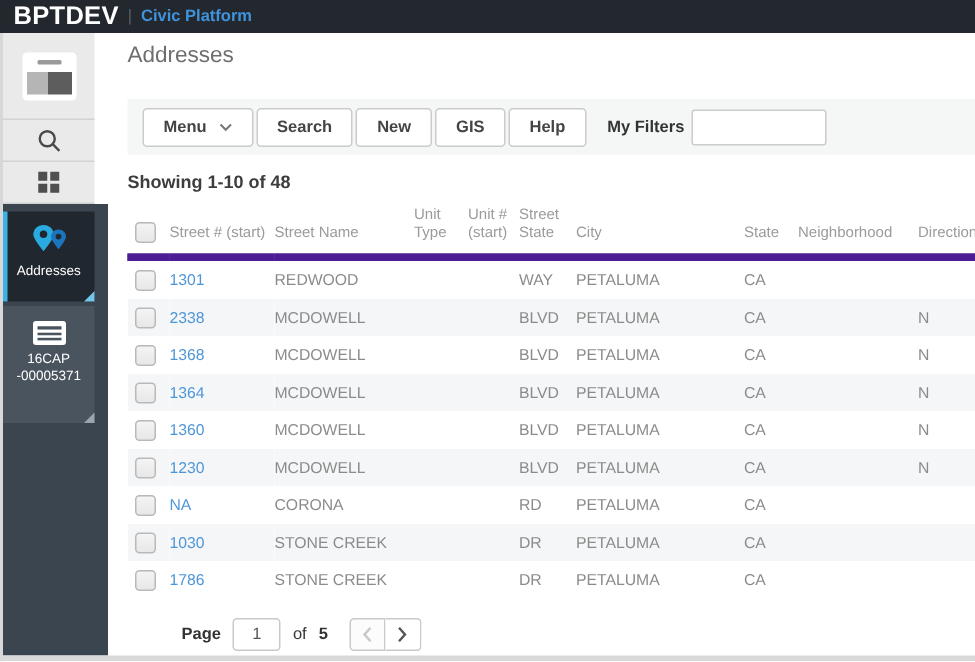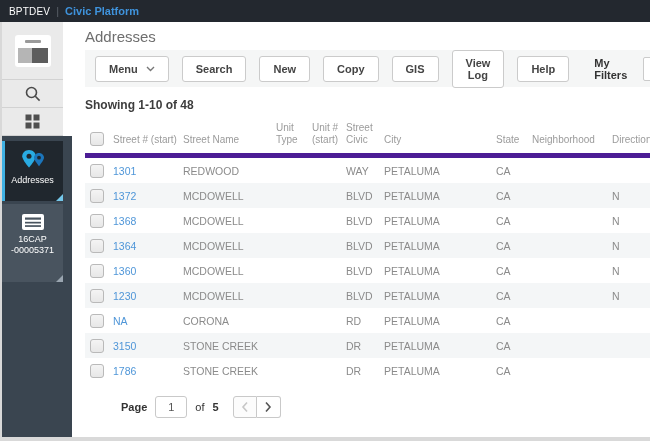--- a/index.html
+++ b/index.html
@@ -2,21 +2,21 @@
 <html><head>
 <meta charset="utf-8">
 <style>
   html,body{margin:0;padding:0;}
   body{font-family:"Liberation Sans","DejaVu Sans",sans-serif;background:#fff;}
   .app{position:relative;width:650px;height:441px;overflow:hidden;background:#fff;}
 
   
   .topbar{position:absolute;left:0;top:0;width:650px;height:22px;background:#23282f;
           display:flex;align-items:center;gap:6px;padding-left:9px;box-sizing:border-box;}
-  .env{font-size:10px;font-weight:normal;color:#ffffff;letter-spacing:.2px;}
+  .env{font-size:17px;font-weight:bold;color:#ffffff;letter-spacing:.2px;}
   .sep{font-size:11px;color:#5a6168;}
   .product{font-size:11px;font-weight:bold;color:#3f93dc;}
 
   
   .left-edge{position:absolute;left:0;top:22px;bottom:0;width:2px;background:#d8d8d8;}
   .side-light{position:absolute;left:2px;top:22px;width:61px;z-index:6;}
   .cell{background:#eaeaea;border-bottom:1px solid #d2d2d2;display:flex;align-items:center;justify-content:center;}
   .cell-logo{height:57px;}
   .cell-icon{height:27px;}
   .logo-box{width:36px;height:32px;background:#fff;border-radius:3px;display:flex;flex-direction:column;align-items:center;padding-top:5px;box-sizing:border-box;}
@@ -33,21 +33,21 @@
   .tab-label{font-size:9px;color:#fff;text-align:center;margin-top:3px;line-height:11px;}
   .corner{position:absolute;right:0;bottom:0;width:0;height:0;border-style:solid;border-width:0 0 7px 7px;}
   .corner-blue{border-color:transparent transparent #74c7ea transparent;}
   .corner-gray{border-color:transparent transparent #9aa5b0 transparent;}
   .pins-icon{margin-top:7px;}
   .record-icon{margin-top:9px;}
 
   
   .content{position:absolute;left:63px;top:22px;right:0;bottom:4px;background:#fff;overflow:hidden;}
   .page-title{margin:6px 0 0 22px;font-size:15px;color:#6e6e6e;}
-  .toolbar{margin-top:5px;margin-left:22px;height:37px;background:#f5f6f6;display:flex;align-items:center;gap:13px;padding-left:10px;}
+  .toolbar{margin-top:21px;margin-left:22px;height:37px;background:#f5f6f6;display:flex;align-items:center;gap:2px;padding-left:10px;}
   .btn{background:#fff;border:1px solid #cbcbcb;border-radius:3px;color:#444;font-size:11px;font-weight:bold;
        font-family:inherit;padding:6px 13px;display:inline-flex;align-items:center;gap:8px;cursor:pointer;line-height:12px;}
   .filters{display:flex;align-items:center;gap:5px;margin-left:12px;}
   .filters-label{font-size:11px;font-weight:bold;color:#333;}
   .select-box{width:90px;height:24px;background:#fff;border:1px solid #cbcbcb;border-radius:2px;display:flex;
               align-items:center;justify-content:space-between;padding:0 7px;box-sizing:border-box;cursor:pointer;}
 
   .showing{margin:11px 0 0 22px;font-size:12px;font-weight:bold;color:#3d3d3d;}
 
   
@@ -146,23 +146,21 @@
 
     <div class="toolbar">
       <button class="btn">
         <span>Menu</span>
         <svg width="9" height="6" viewBox="0 0 9 6">
           <polyline points="1,1 4.5,4.5 8,1" fill="none" stroke="#777" stroke-width="1.4"></polyline>
         </svg>
       </button>
       <button class="btn">Search</button>
       <button class="btn">New</button>
-      <button class="btn">Copy</button>
       <button class="btn">GIS</button>
-      <button class="btn">View Log</button>
       <button class="btn">Help</button>
       <div class="filters">
         <span class="filters-label">My Filters</span>
         <div class="select-box">
           
           
         </div>
       </div>
     </div>
 
@@ -181,21 +179,21 @@
         <col style="width:80px">
           <col>
       </colgroup>
       <thead>
         <tr>
           <th class="c-check"><span class="checkbox"></span></th>
           <th>Street # (start)</th>
           <th>Street Name</th>
           <th class="wrap">Unit Type</th>
           <th class="wrap">Unit # (start)</th>
-          <th class="wrap">Street Civic</th>
+          <th class="wrap">Street State</th>
           <th>City</th>
           <th>State</th>
           <th>Neighborhood</th>
           <th>Direction</th>
         </tr>
       </thead>
       <tbody id="rows-body">
       <tr class="data-row">
         <td class="c-check"><span class="checkbox"></span></td>
         <td><a class="link">1301</a></td>
@@ -204,21 +202,21 @@
         <td></td>
         <td>WAY</td>
         <td>PETALUMA</td>
         <td>CA</td>
         <td></td>
         <td></td>
       </tr>
 
       <tr class="data-row">
         <td class="c-check"><span class="checkbox"></span></td>
-        <td><a class="link">1372</a></td>
+        <td><a class="link">2338</a></td>
         <td>MCDOWELL</td>
         <td></td>
         <td></td>
         <td>BLVD</td>
         <td>PETALUMA</td>
         <td>CA</td>
         <td></td>
         <td>N</td>
       </tr>
 
@@ -283,21 +281,21 @@
         <td></td>
         <td>RD</td>
         <td>PETALUMA</td>
         <td>CA</td>
         <td></td>
         <td></td>
       </tr>
 
       <tr class="data-row">
         <td class="c-check"><span class="checkbox"></span></td>
-        <td><a class="link">3150</a></td>
+        <td><a class="link">1030</a></td>
         <td>STONE CREEK</td>
         <td></td>
         <td></td>
         <td>DR</td>
         <td>PETALUMA</td>
         <td>CA</td>
         <td></td>
         <td></td>
       </tr>
 

